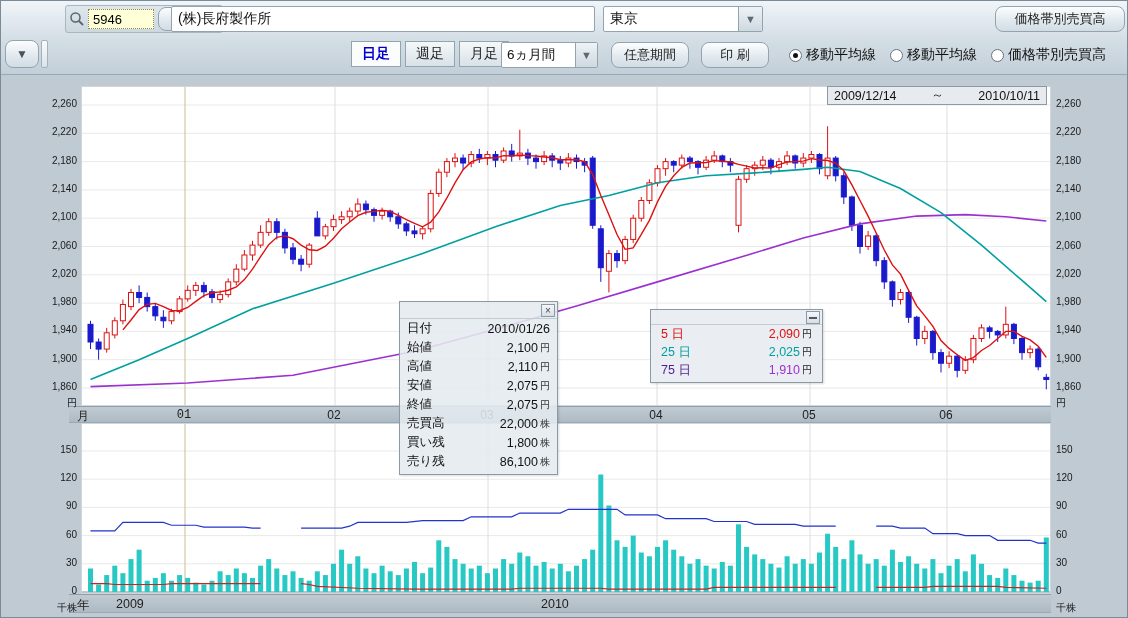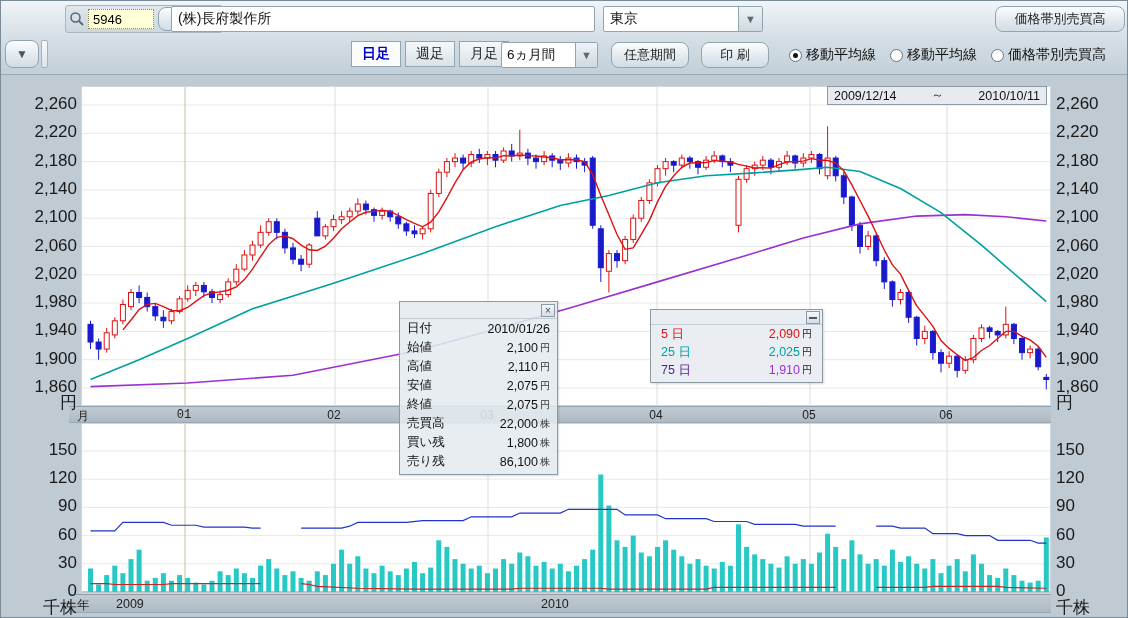--- a/index.html
+++ b/index.html
@@ -23,21 +23,21 @@
     background:linear-gradient(#f4f8fa,#d9e2e8);border:1px solid #93a4b1;cursor:pointer;}
   .tab.sel{background:#fafcfd;color:#0000cc;font-weight:bold;}
   .radio{display:inline-flex;align-items:center;margin-right:14px;font-size:14px;color:#111;cursor:pointer;}
   .radio .dot{width:13px;height:13px;border-radius:50%;border:1px solid #66757f;background:#fff;margin-right:4px;position:relative;}
   .radio.sel .dot:after{content:"";position:absolute;left:3px;top:3px;width:5px;height:5px;border-radius:50%;background:#111;}
   
   .region{position:absolute;left:0;top:74px;width:1128px;height:544px;background:#bfcad3;}
   .plot{position:absolute;background:#fff;border:1px solid #cfd7de;}
   .band{position:absolute;left:68px;width:982px;background:linear-gradient(#c0cad2,#aebac3);
     border-top:1px solid #8fa0ac;border-bottom:1px solid #98a8b4;font-size:12px;color:#222;}
-  .axlbl{position:absolute;font-size:17px;color:#1a1a1a;height:14px;line-height:14px;}
+  .axlbl{position:absolute;font-size:10px;color:#1a1a1a;height:14px;line-height:14px;}
   .axL{right:1052px;text-align:right;width:70px;}
   .axR{left:1055px;text-align:left;width:70px;}
   .daterange{position:absolute;left:826px;top:11px;width:220px;height:19px;background:#e7ebef;border:1px solid #8c9aa6;
     display:flex;align-items:center;font-size:12.5px;color:#111;padding:0 6px;justify-content:space-between;}
   
   .tip{position:absolute;left:398px;top:226px;width:159px;height:174px;background:rgba(228,234,239,0.88);
     border:1px solid #8c9aa6;box-shadow:1px 1px 2px rgba(0,0,0,.15);font-size:12.5px;color:#111;}
   .tip-titlebar{height:17px;position:relative;border-bottom:1px solid #c2ccd4;}
   .winbtn{position:absolute;right:2px;top:2px;width:14px;height:13px;background:linear-gradient(#f4f7f9,#d7dfe5);
     border:1px solid #8c9aa6;display:flex;align-items:center;justify-content:center;font-size:10px;color:#445;cursor:pointer;line-height:1;}

